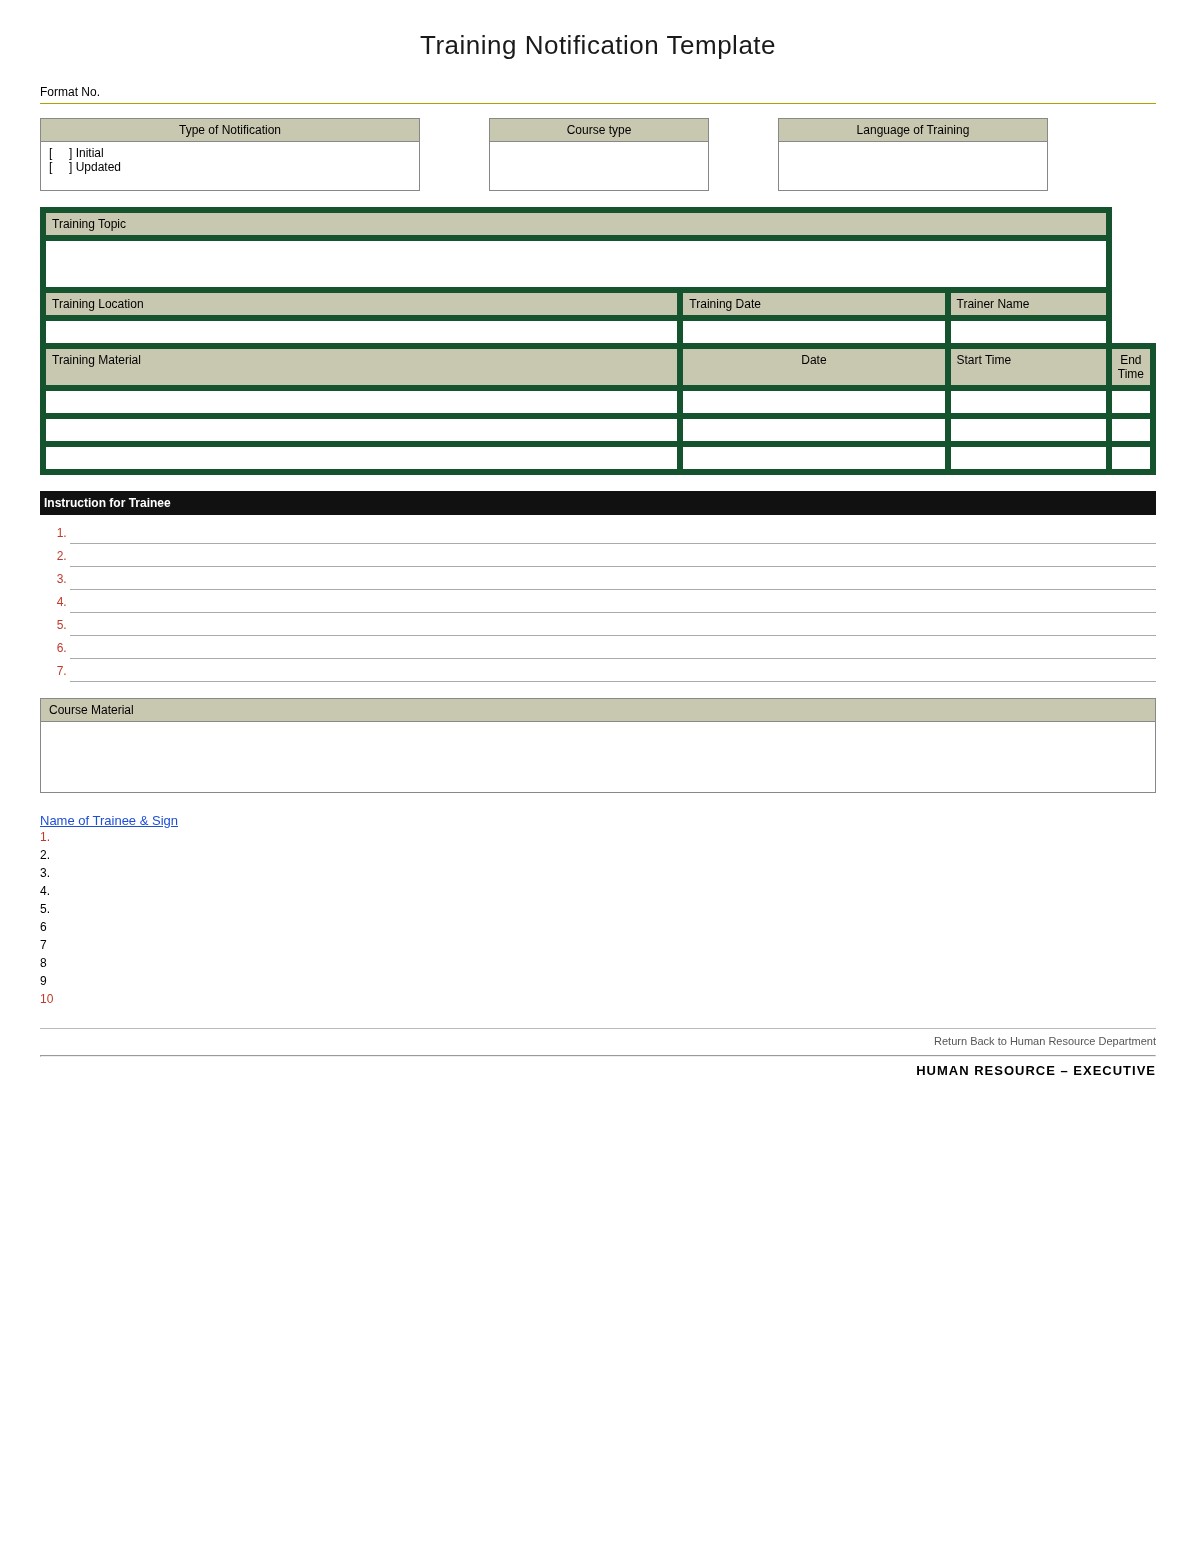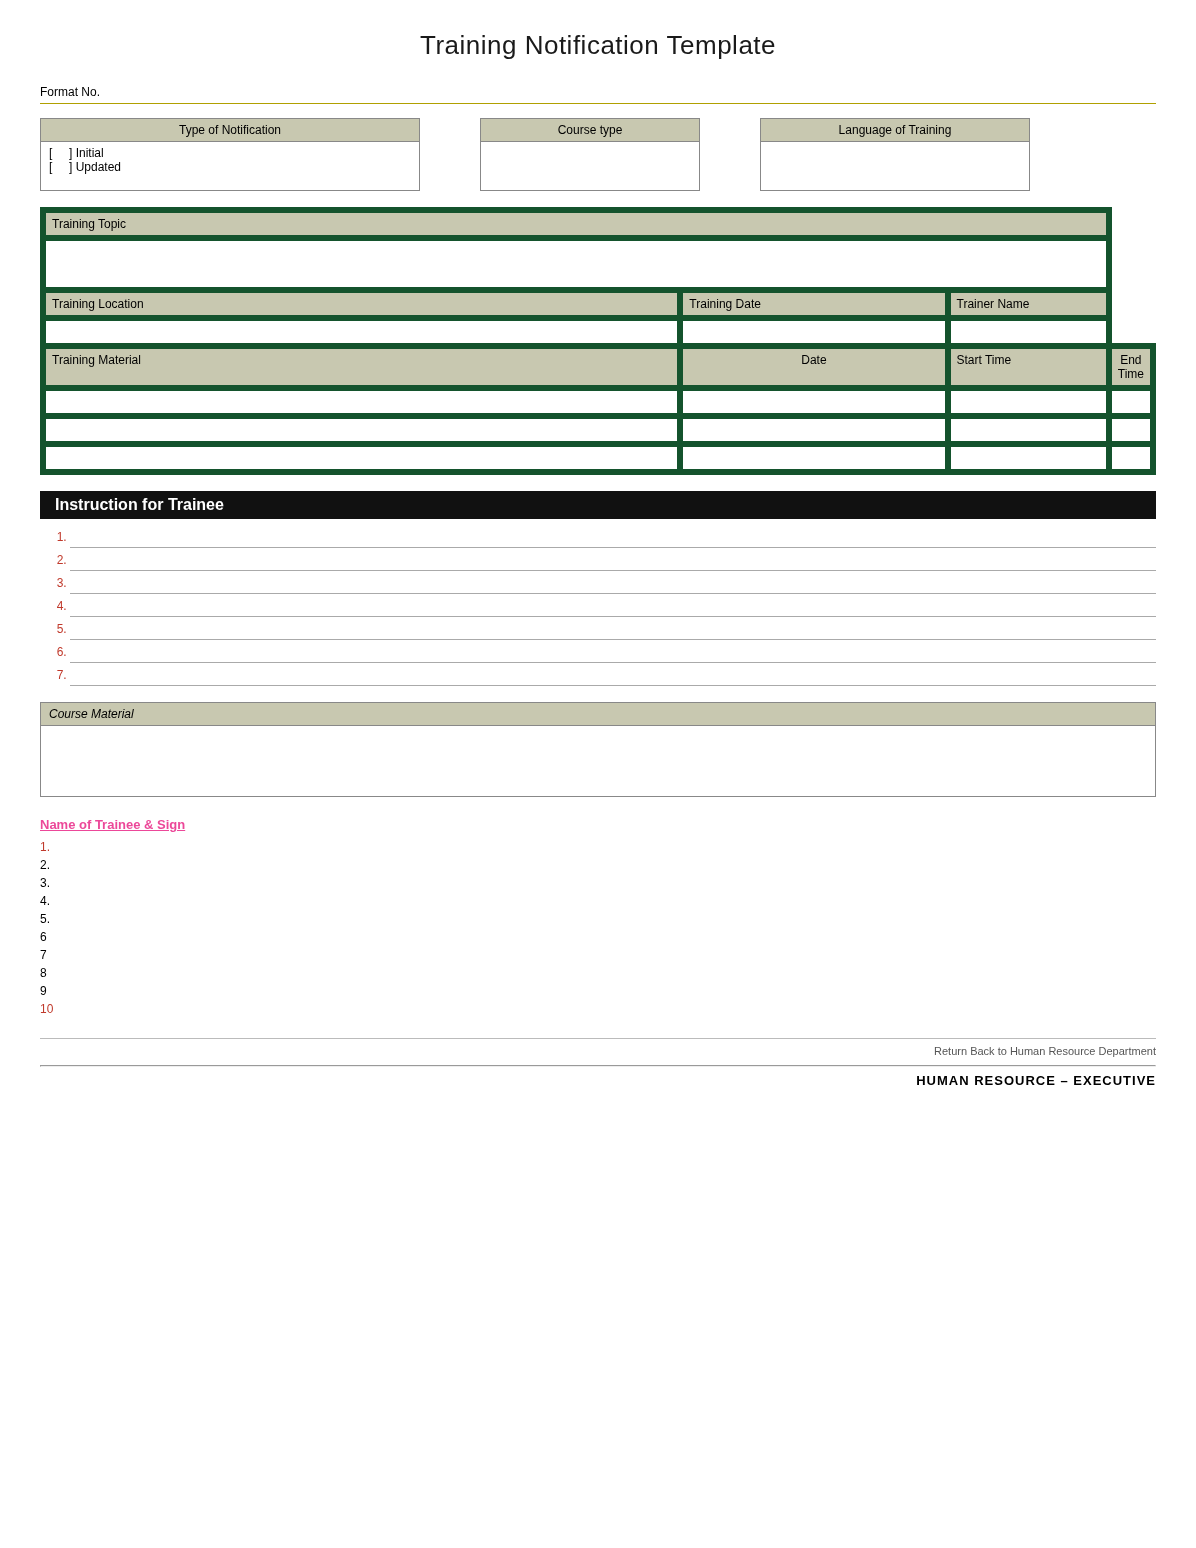--- a/index.html
+++ b/index.html
@@ -22,21 +22,21 @@
     }
     .format-no {
       font-size: 12px;
       border-bottom: 1.5px solid #b0a000;
       padding-bottom: 4px;
       margin-bottom: 14px;
     }
     
     .top-info-row {
       display: flex;
-      gap: 0;
+      gap: 9px;
       margin-bottom: 16px;
     }
     .top-box {
       border: 1px solid #888;
     }
     .top-box-header {
       background: #c8c8b0;
       text-align: center;
       padding: 4px 8px;
       font-size: 12px;
@@ -75,22 +75,22 @@
       height: 28px;
     }
     .tall-row td {
       height: 52px;
     }
 
     
     .instruction-header {
       background: #111;
       color: #fff;
-      padding: 5px 15px;
-      font-size: 16px;
+      padding: 5px 4px;
+      font-size: 12px;
       font-weight: bold;
       margin-bottom: 8px;
     }
     .instruction-list {
       padding-left: 30px;
       margin-bottom: 16px;
     }
     .instruction-list li {
       list-style: decimal;
       padding: 3px 0;
@@ -110,34 +110,32 @@
     
     .course-material-box {
       border: 1px solid #888;
       margin-bottom: 20px;
     }
     .course-material-header {
       background: #c8c8b0;
       padding: 4px 8px;
       font-size: 12px;
       border-bottom: 1px solid #888;
-      font-style: italic;
     }
     .course-material-content {
       min-height: 70px;
       padding: 6px 8px;
     }
 
     
     .trainee-header {
       font-size: 13px;
-      font-weight: bold;
+      font-weight: normal;
       text-decoration: underline;
-      margin-bottom: 6px;
-      color: #ec4899;
+      color: #1d4ed8;
     }
     .trainee-list {
       list-style: none;
       padding-left: 0;
       margin-bottom: 20px;
     }
     .trainee-list li {
       font-size: 12px;
       padding: 2px 0;
       min-height: 18px;

